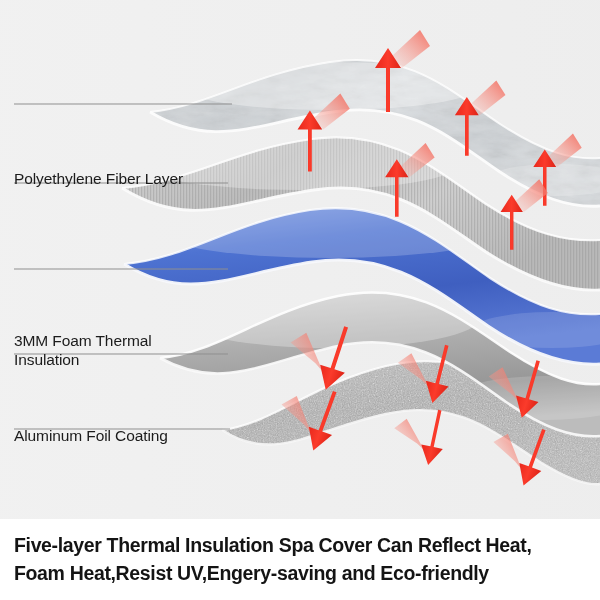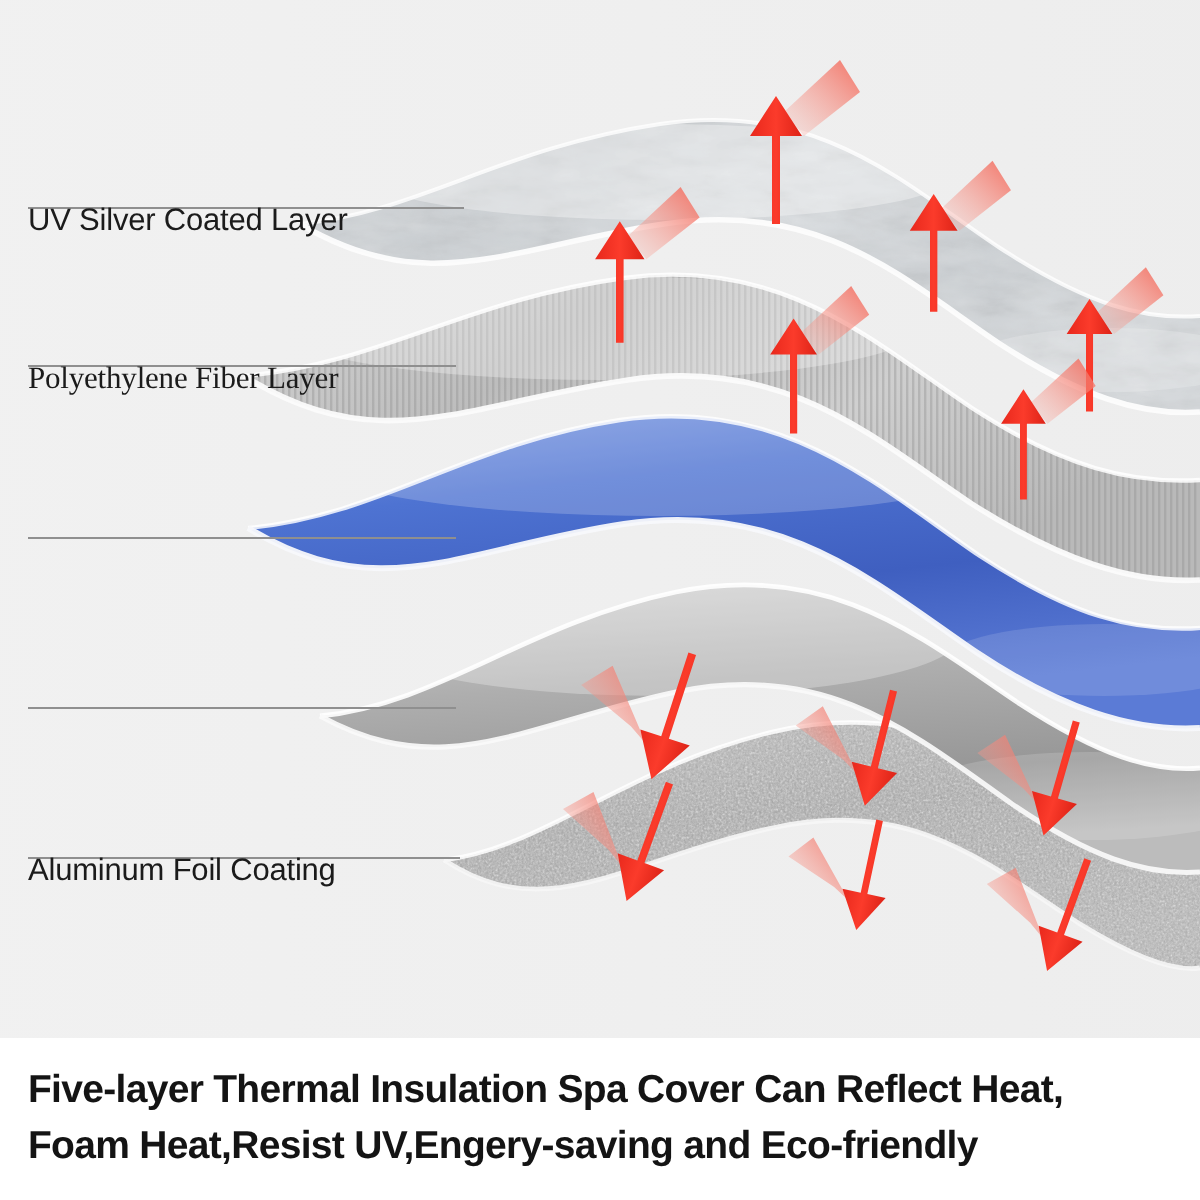--- a/index.html
+++ b/index.html
@@ -309,25 +309,26 @@
           <path d="M0,-46 L0,-2 L-11,-2 L2,20 L15,-2 L4,-2 L4,-46 Z" fill="url(#gradArrowBody)"></path>
         </g>
         <g transform="translate(528,468) scale(0.9) rotate(20)">
           <path d="M-6,4 L-34,-28 L-46,-14 L-16,-2 Z" fill="url(#gradArrowTail)"></path>
           <path d="M0,-46 L0,-2 L-11,-2 L2,20 L15,-2 L4,-2 L4,-46 Z" fill="url(#gradArrowBody)"></path>
         </g>
       </g>
     </svg>
 
     <div class="labels">
-      <div class="label" style="left:14px; top:84px;">
-        <span class="label-text">UV Silver Coated Layer</span>
+      <div class="label" style="left:14px; top:152px;">
+        <span class="label-text">Polyethylene Fiber Layer</span>
       </div>
-      <div class="label" style="left:14px; top:163px;font-family:Liberation Serif, serif;">
-        <span class="label-text">Polyethylene Fiber Layer</span>
+      <div class="label" style="left:14px; top:314px;">
+        <span class="label-text">3MM Foam Thermal
+Insulation</span>
       </div>
       <div class="label" style="left:14px; top:409px;">
         <span class="label-text">Aluminum Foil Coating</span>
       </div>
     </div>
   </div>
 
   <div class="caption-area">
     <div class="caption">
       <span class="caption-line">Five-layer Thermal Insulation Spa Cover Can Reflect Heat,</span>

